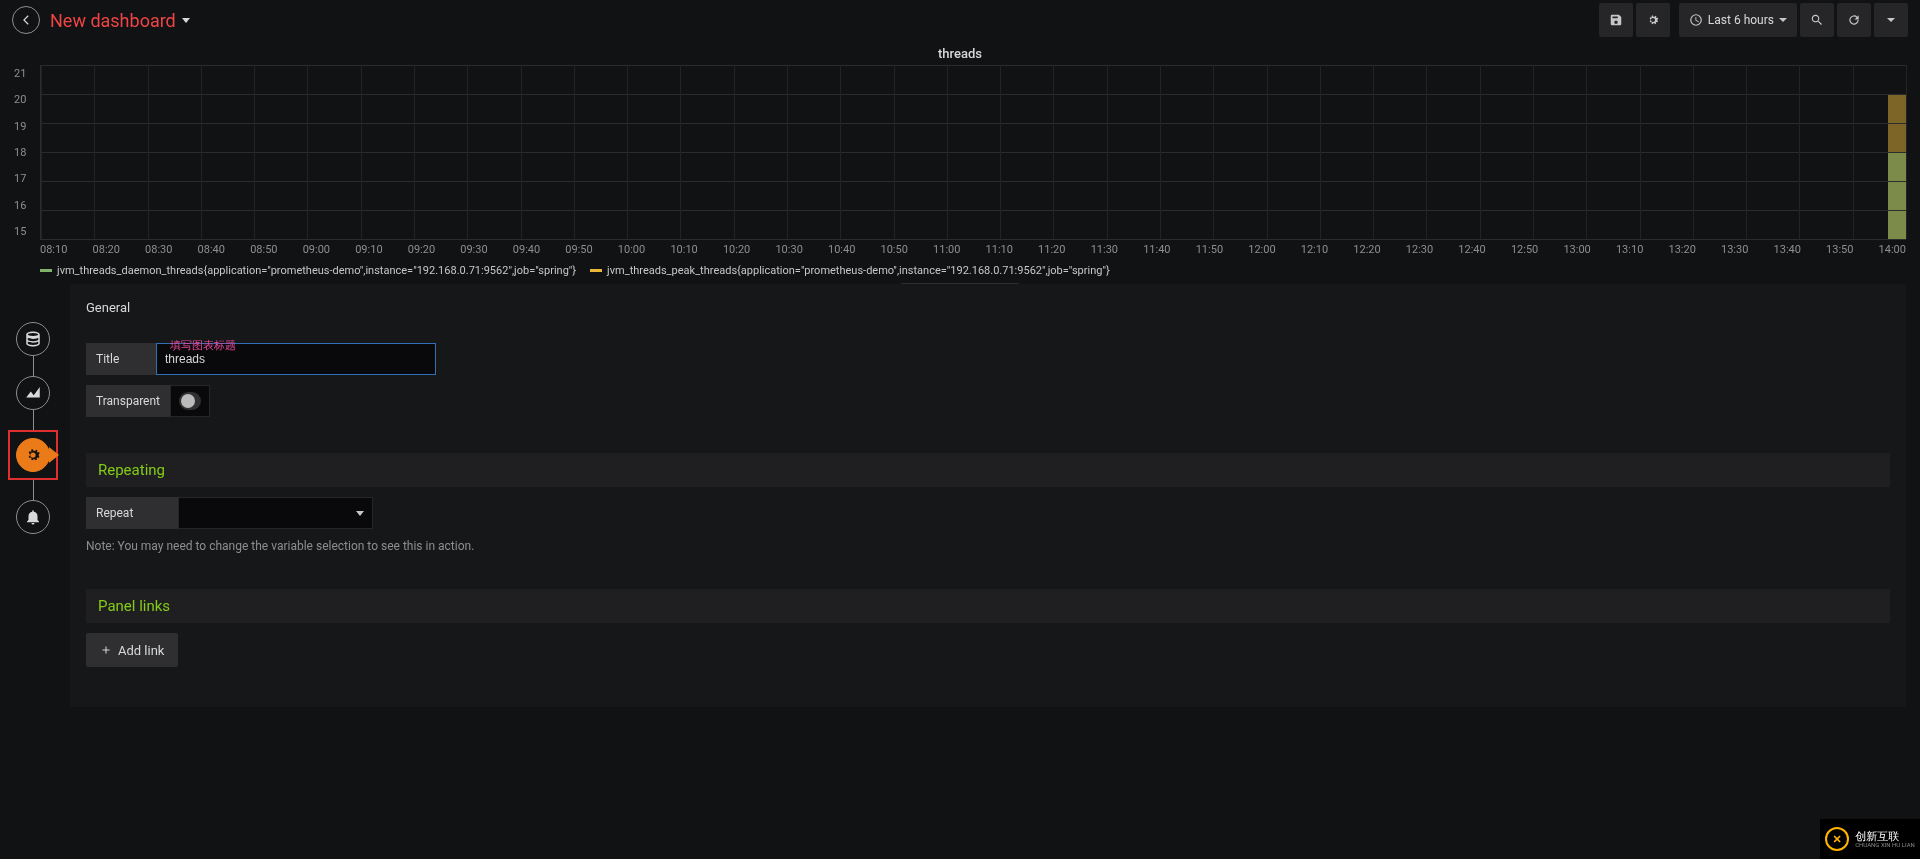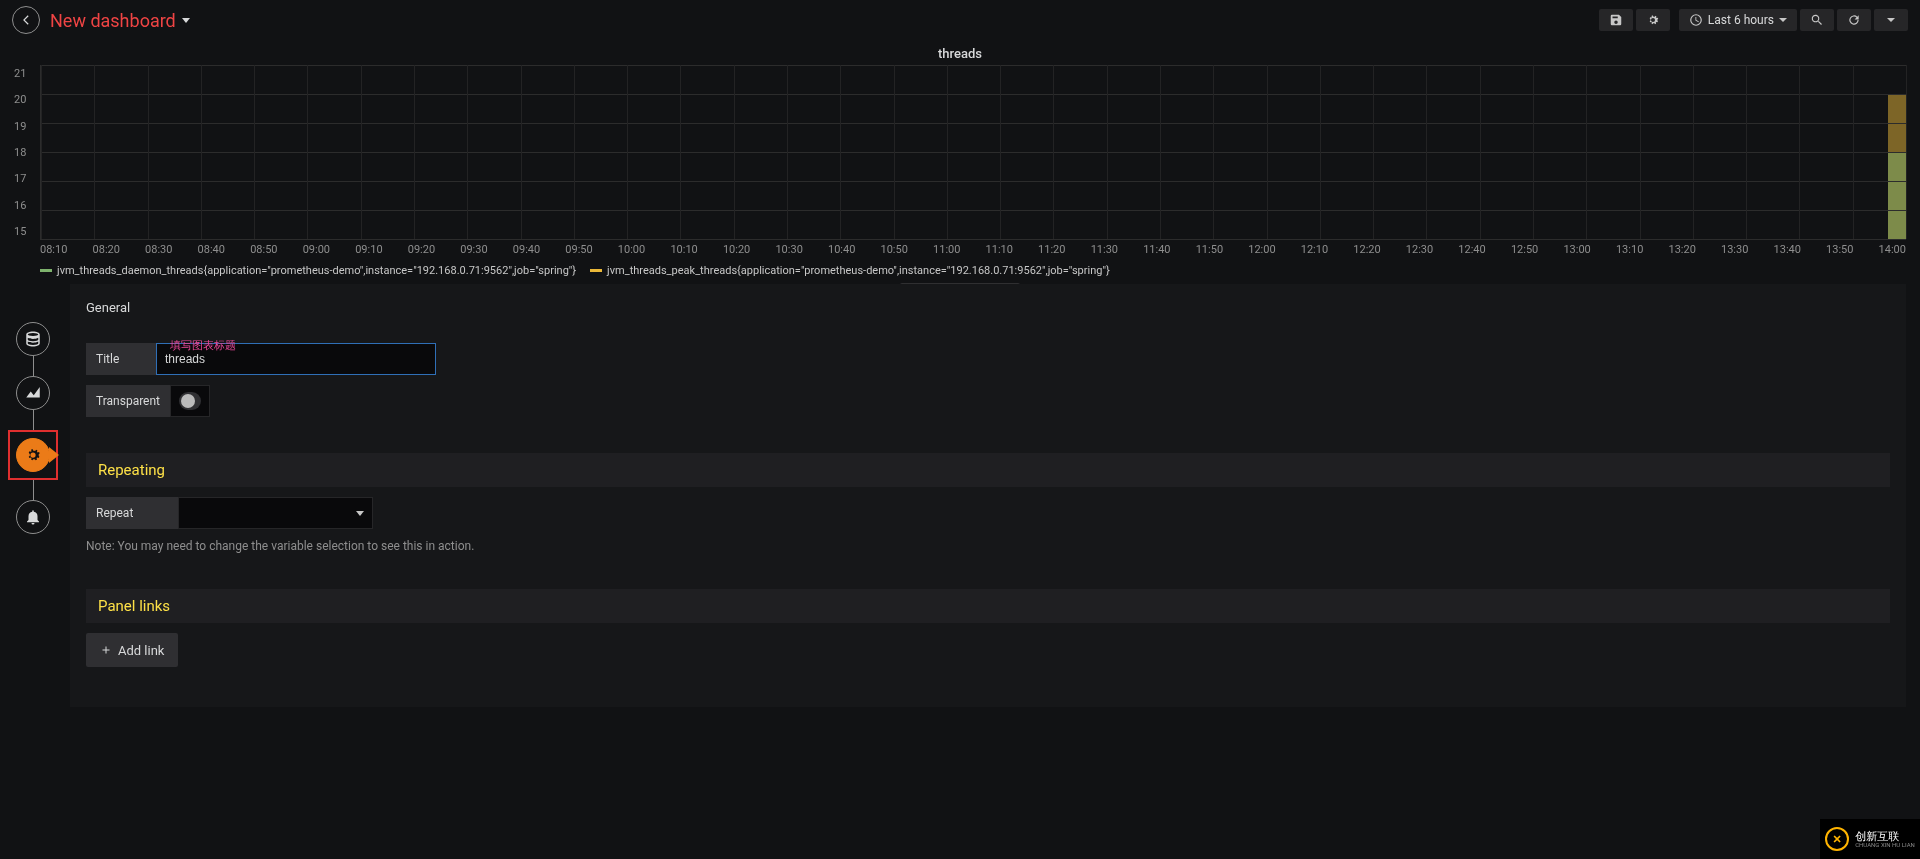--- a/index.html
+++ b/index.html
@@ -6,21 +6,21 @@
 html,body { width:1920px; height:859px; background:#111214; font-family:Roboto,"Helvetica Neue",Arial,sans-serif; color:#d8d9da; font-size:13px; overflow:hidden; }
 body { position:relative; }
 
 
 .topbar { height:40px; width:100%; display:flex; align-items:center; padding:0 12px; }
 .back-btn { width:28px; height:28px; border:1.5px solid #8e8e8e; border-radius:50%; display:flex; align-items:center; justify-content:center; color:#d8d9da; cursor:pointer; margin-right:10px; flex:0 0 auto; }
 .back-btn svg { width:14px; height:14px; fill:#d8d9da; }
 .dash-title { font-size:18px; color:#ef4444; display:flex; align-items:center; gap:6px; cursor:pointer; }
 .dash-title .caret { width:0; height:0; border-left:4px solid transparent; border-right:4px solid transparent; border-top:5px solid #d8d9da; display:inline-block; }
 .top-spacer { flex:1; }
-.top-btn { height:22px; min-width:34px; padding:0 8px; background:#262628; border-radius:2px; display:flex; align-items:center; justify-content:center; color:#d8d9da; cursor:pointer; margin-left:3px; font-size:12px; gap:5px; }
+.top-btn { height:34px; min-width:34px; padding:0 8px; background:#262628; border-radius:2px; display:flex; align-items:center; justify-content:center; color:#d8d9da; cursor:pointer; margin-left:3px; font-size:12px; gap:5px; }
 .top-btn svg { width:14px; height:14px; fill:#c7c7c7; }
 .top-group { display:flex; align-items:center; margin-left:6px; }
 .top-btn.wide { padding:0 10px; }
 .top-btn .caret { width:0;height:0;border-left:4px solid transparent;border-right:4px solid transparent;border-top:4px solid #c7c7c7; }
 
 
 .chart-panel { margin:4px 14px 0 14px; }
 .chart-title { text-align:center; font-size:13px; font-weight:500; color:#d8d9da; padding:2px 0 4px 0; }
 .chart-body { height:175px; display:flex; position:relative; }
 .y-axis { width:26px; display:flex; flex-direction:column; justify-content:space-between; color:#8e8e8e; font-size:11px; padding:2px 4px 2px 0; }
@@ -67,21 +67,21 @@
 .add-link-btn svg { width:12px; height:12px; fill:#d8d9da; }
 
 .annotation { position:absolute; color:#ec4899; font-size:11px; font-weight:500; z-index:5;text-align:center; }
 
 .watermark { position:absolute; right:0; bottom:0; width:100px; height:40px; background:#000; color:#fff; font-size:11px; display:flex; align-items:center; justify-content:center; gap:6px; }
 .watermark .circ { width:24px;height:24px;border:2px solid #ffb400;border-radius:50%;display:flex;align-items:center;justify-content:center;color:#ffb400;font-weight:bold; }
 .watermark .txt { display:flex; flex-direction:column; line-height:1; }
 .watermark .txt .sm { font-size:6px; color:#888; }
 
 
-.bar-header { background:#1f1f22; height:34px; display:flex; align-items:center; padding:0 12px; font-size:15px; color:#fde047; margin-bottom:10px;margin-top:36px; }
+.bar-header { background:#1f1f22; height:34px; display:flex; align-items:center; padding:0 12px; font-size:15px; color:#84cc16; margin-bottom:10px;margin-top:36px; }
 </style>
 </head>
 <body>
 
 <div class="topbar">
   <div class="back-btn">
     <svg viewBox="0 0 24 24">
         <path d="M15 4l-8 8 8 8 1.5-1.5L10 12l6.5-6.5z"></path>
       </svg>
   </div>

